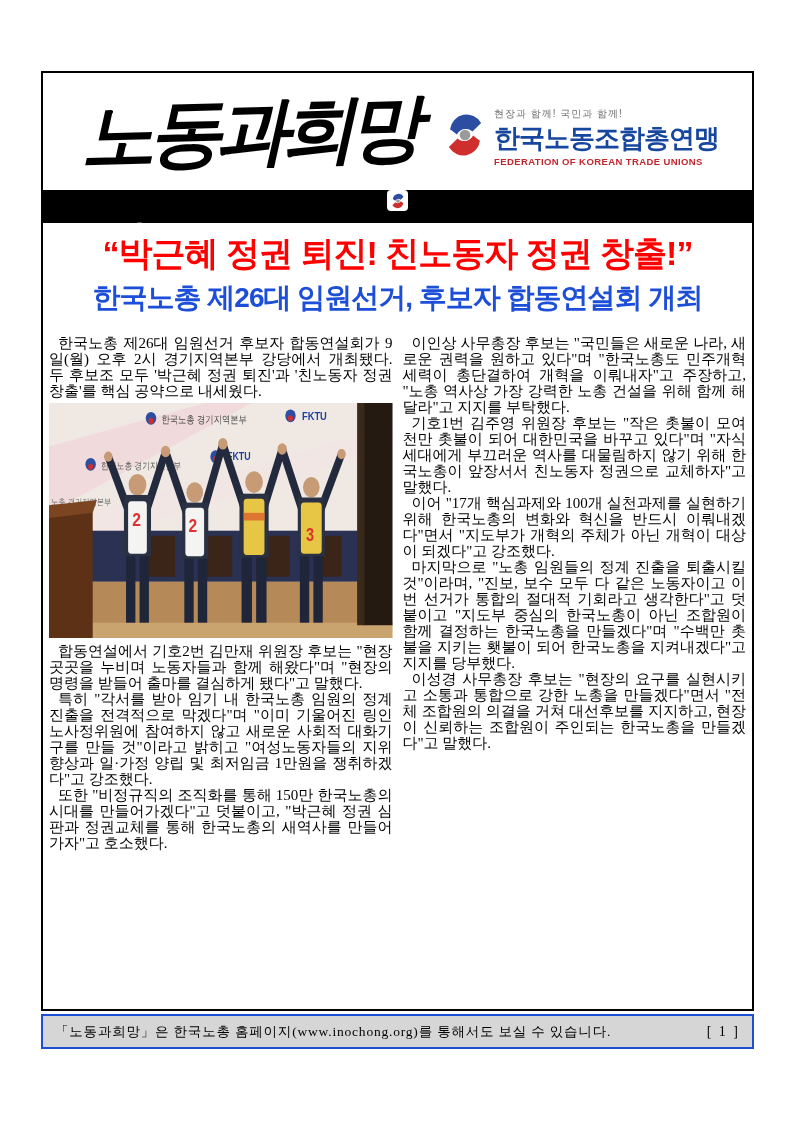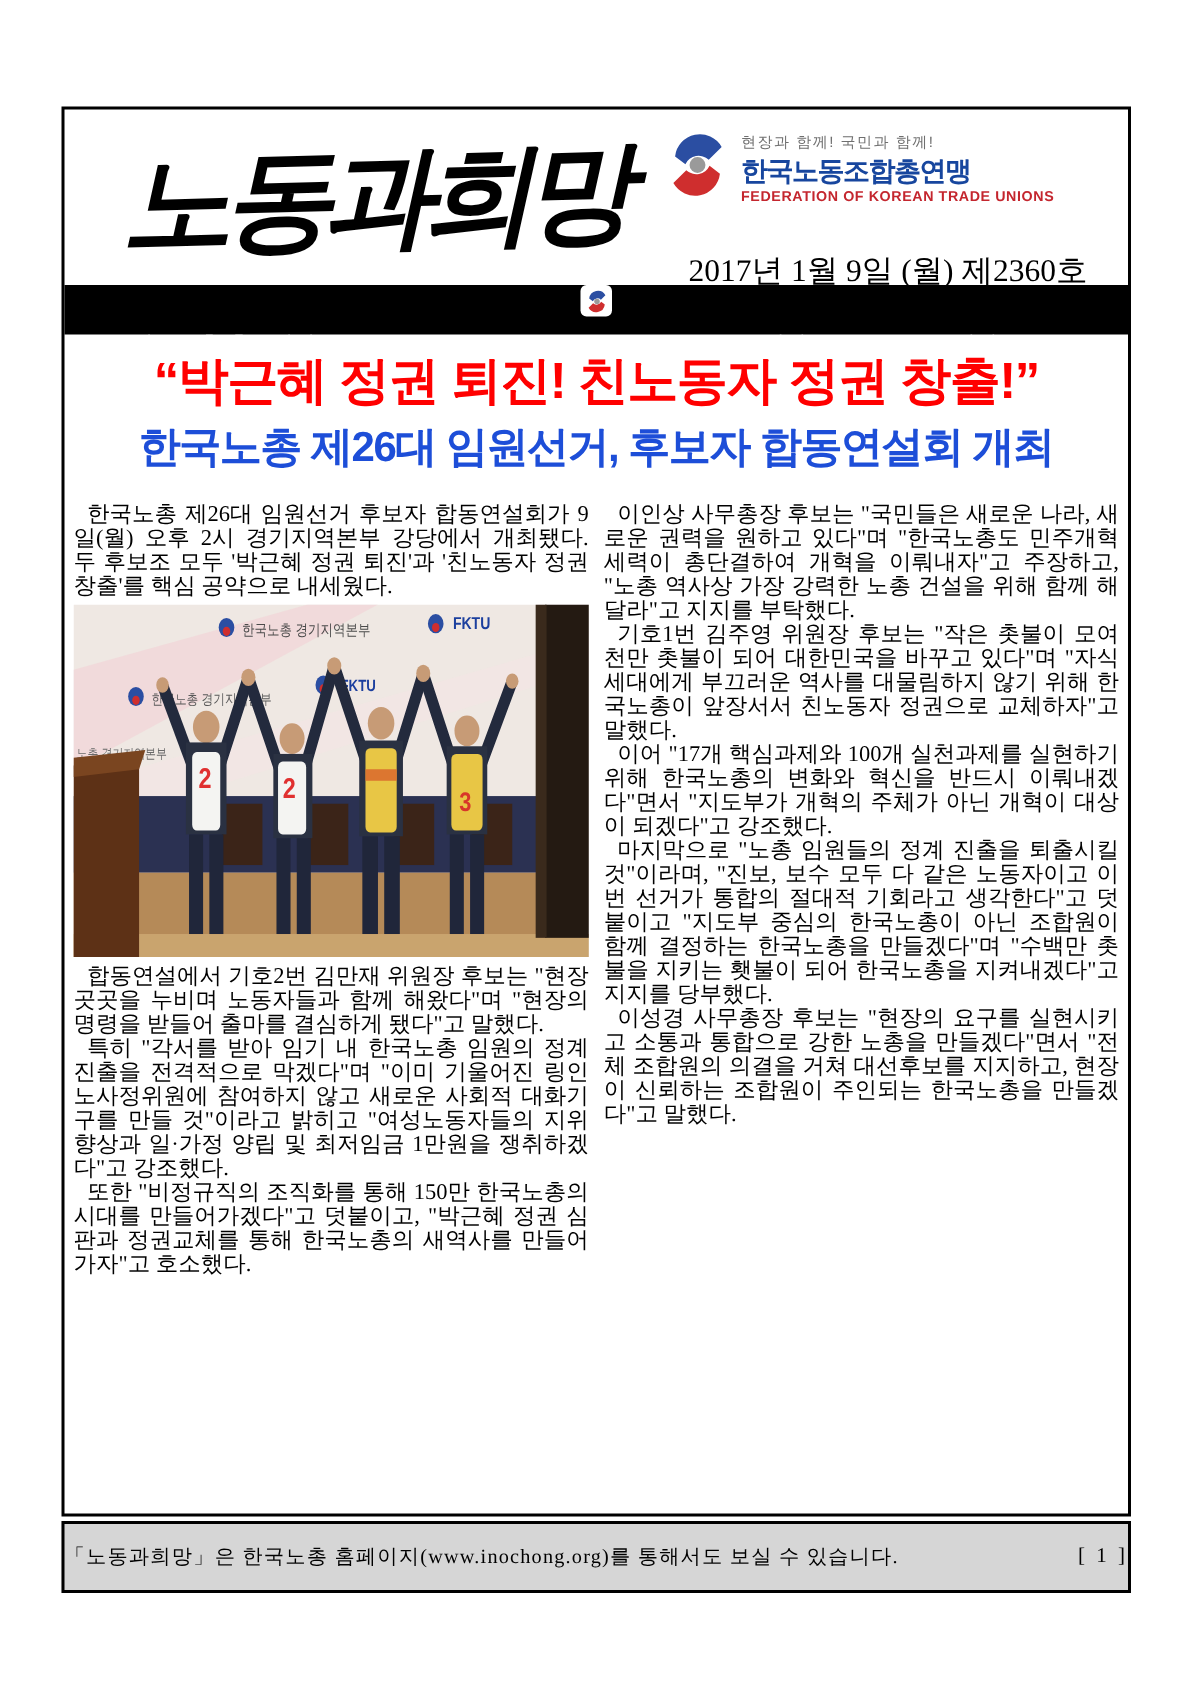--- a/index.html
+++ b/index.html
@@ -8,24 +8,24 @@
   .page { position:relative; width:794px; height:1123px; background:#fff; overflow:hidden; }
 
   .frame { position:absolute; left:41px; top:71px; width:713px; height:940px;
     border:2px solid #000; background:#fff; }
 
   
   .masthead { position:absolute; left:38px; top:10px; font-size:74px; font-weight:bold;
     font-style:italic; letter-spacing:-7px; transform:rotate(-1.5deg);
     font-family:"DejaVu Serif","Liberation Serif",serif; white-space:nowrap; }
   .org-block { position:absolute; right:10px; top:14px; width:300px; }
-  .org-top { display:flex; align-items:center; gap:6px; }
+  .org-top { display:flex; align-items:center; gap:6px;margin-top:20px; }
   .org-text { display:flex; flex-direction:column; }
   .org-slogan { font-size:10px; color:#6f6f6f; font-family:"Liberation Sans",sans-serif; letter-spacing:1px; }
-  .org-name { font-size:18px; font-weight:bold; color:#17469e; letter-spacing:-1px;
+  .org-name { font-size:26px; font-weight:bold; color:#17469e; letter-spacing:-1px;
     font-family:Liberation Mono, monospace; white-space:nowrap; }
   .org-en { font-size:9.5px; font-weight:bold; color:#c4262e; letter-spacing:0.4px;
     font-family:"Liberation Sans",sans-serif; white-space:nowrap; }
   .issue-line { margin-top:28px; font-size:21px; text-align:center; letter-spacing:0px;
     font-family:"Liberation Serif",serif; white-space:nowrap; }
 
   
   .contact-bar { position:absolute; left:0; top:117px; width:100%; height:33px; background:#000;
     display:flex; align-items:center; gap:9px; padding:0 10px;flex-direction:column; }
   .bar-logo { width:21px; height:21px; background:#fff; border-radius:4px; flex:0 0 auto;
@@ -44,23 +44,23 @@
   
   .columns { position:absolute; left:6px; right:6px; top:262px; display:flex; gap:10px; }
   .col { flex:1 1 0; font-size:15px; line-height:16px; text-align:justify;
     word-break:break-all; }
   .col p { text-indent:9px; }
 
   .photo-wrap { width:100%; height:235px; margin:4px 0 5px 0; }
   .photo-wrap svg { display:block; width:100%; height:100%; }
 
   
-  .footer-bar { position:absolute; left:41px; top:1014px; width:713px; height:48px;
-    border:2px solid #000000; background:#d6d6d6; display:flex; align-items:center;
-    justify-content:space-between; padding:0 0; }
+  .footer-bar { position:absolute; left:41px; top:1014px; width:713px; height:35px;
+    border:2px solid #1d4ed8; background:#d6d6d6; display:flex; align-items:center;
+    justify-content:space-between; padding:0 12px; }
   .footer-text { font-size:13.5px; letter-spacing:0.8px; white-space:nowrap; }
   .footer-page { font-size:14px; letter-spacing:2px; white-space:nowrap; }
 </style>
 </head>
 <body>
 
 <div class="page">
   <div class="frame">
 
     <div class="masthead">노동과희망</div>

